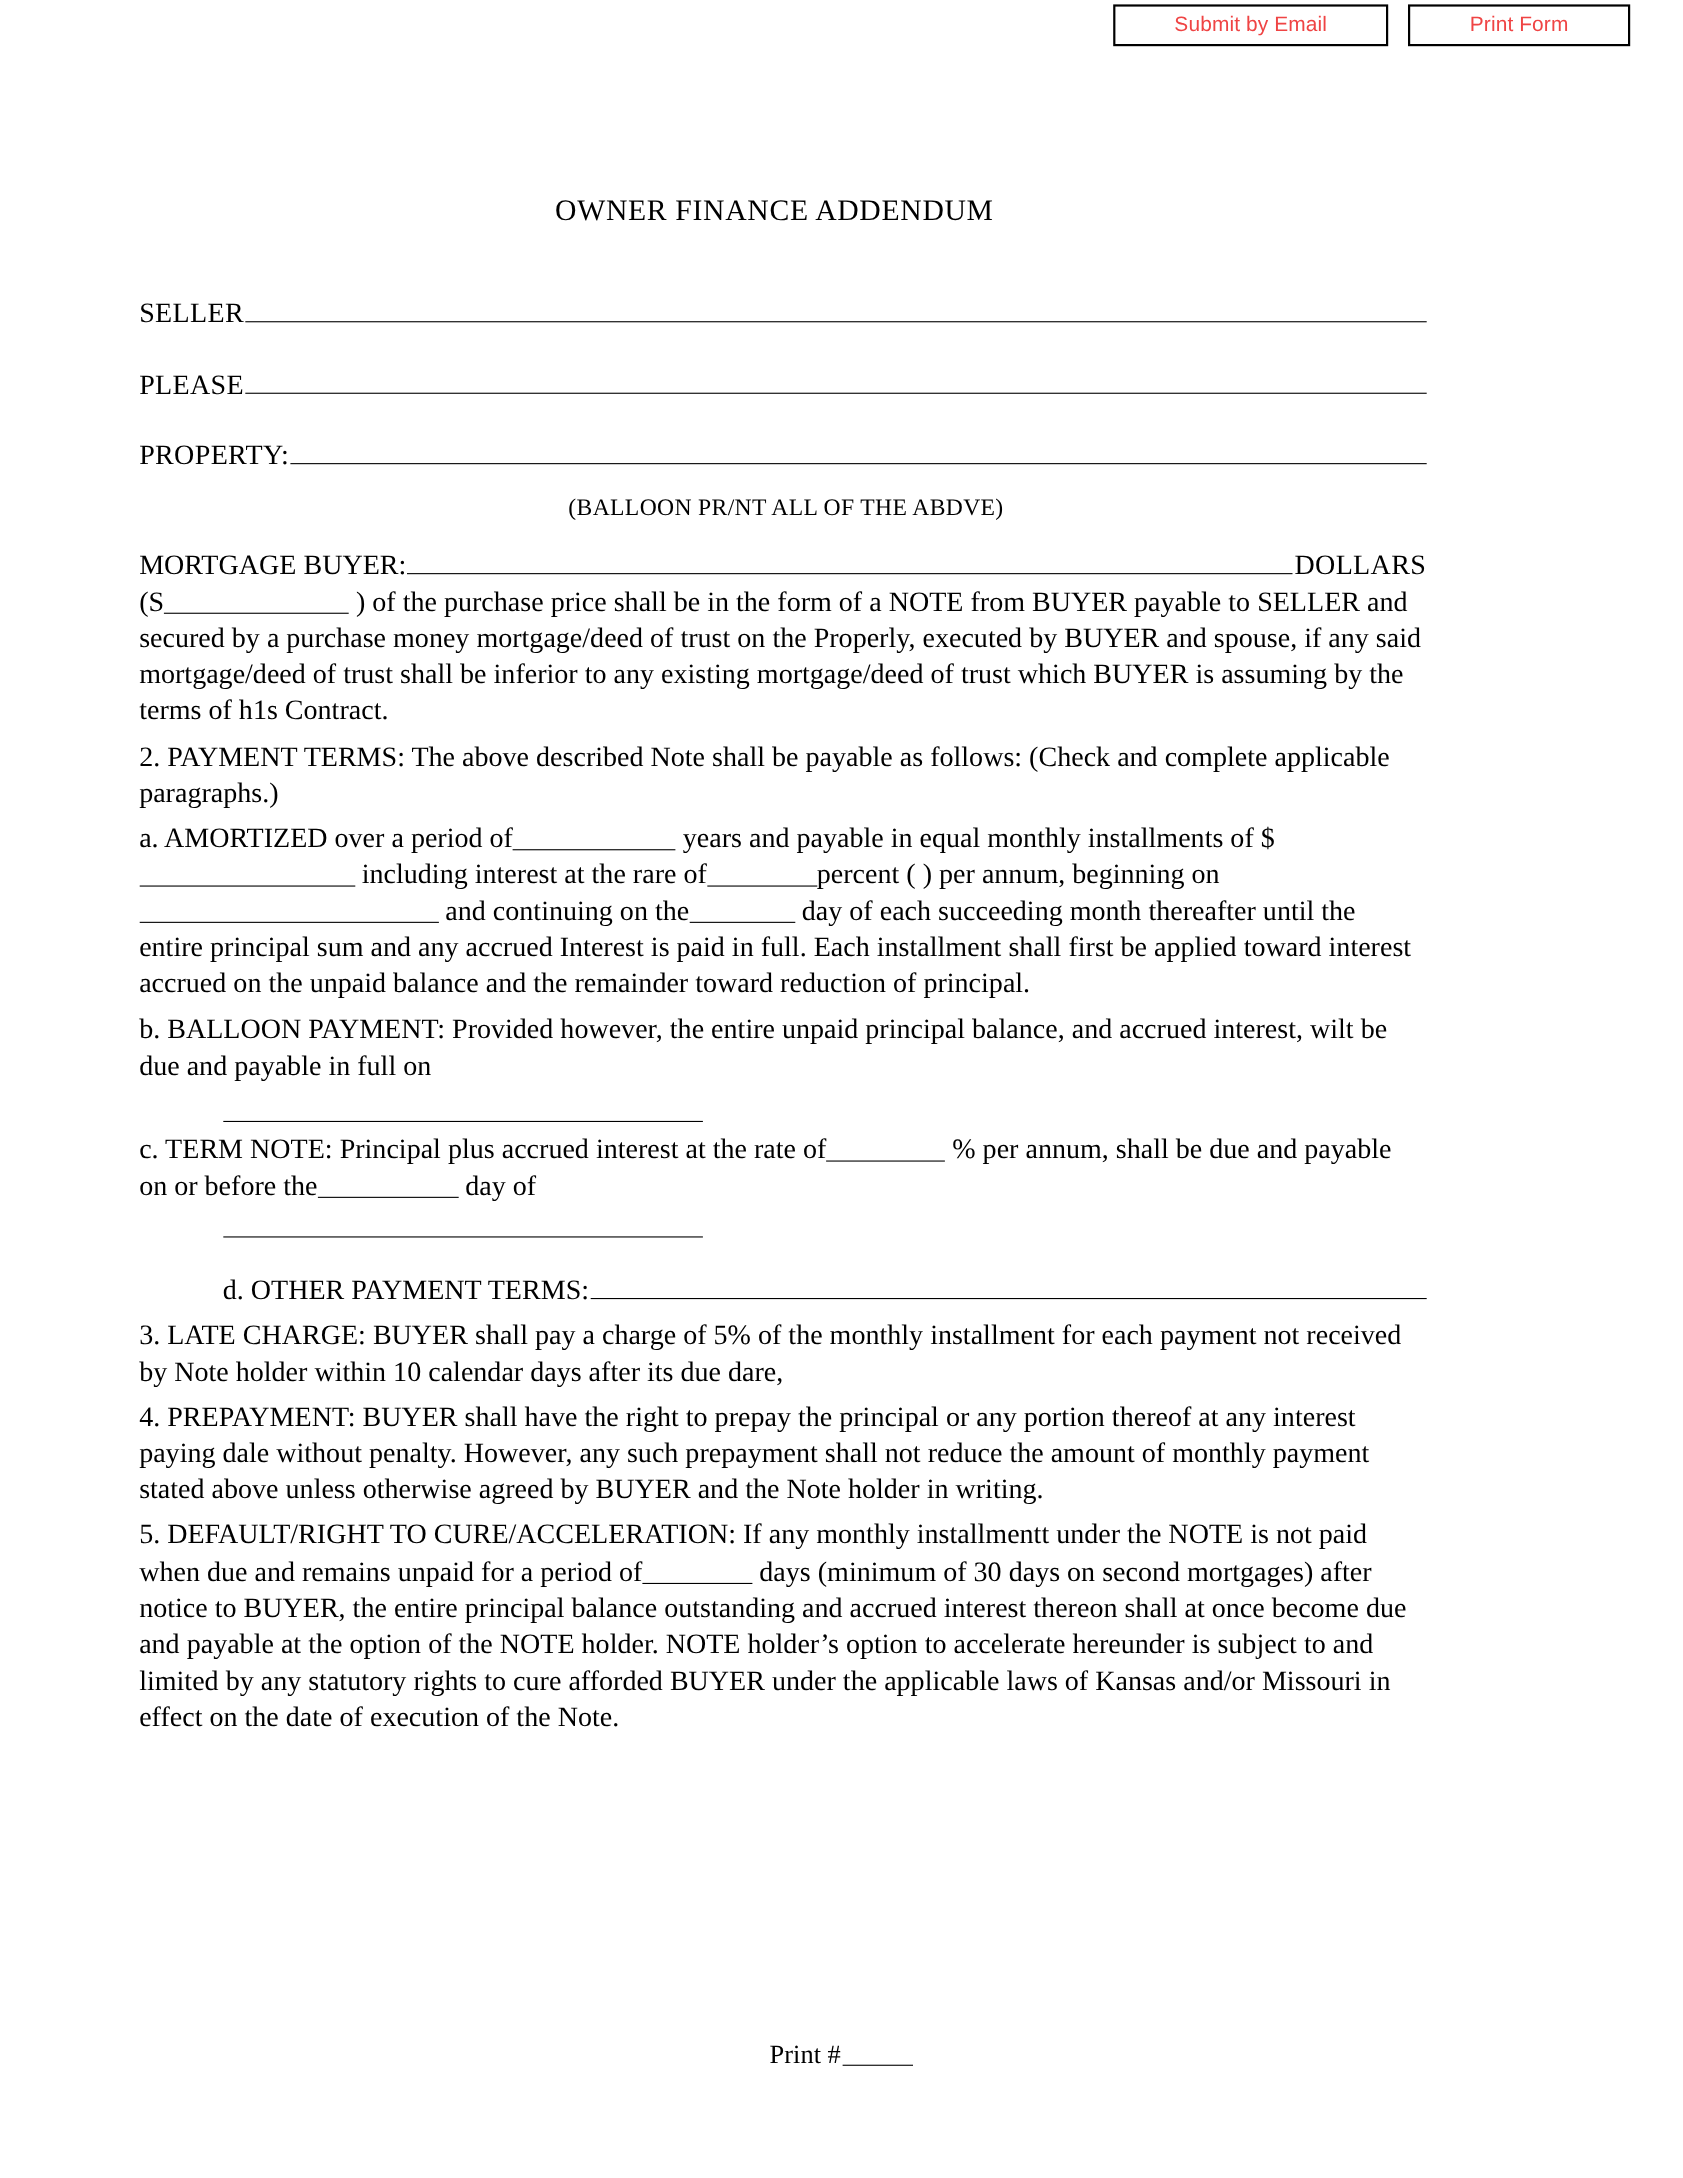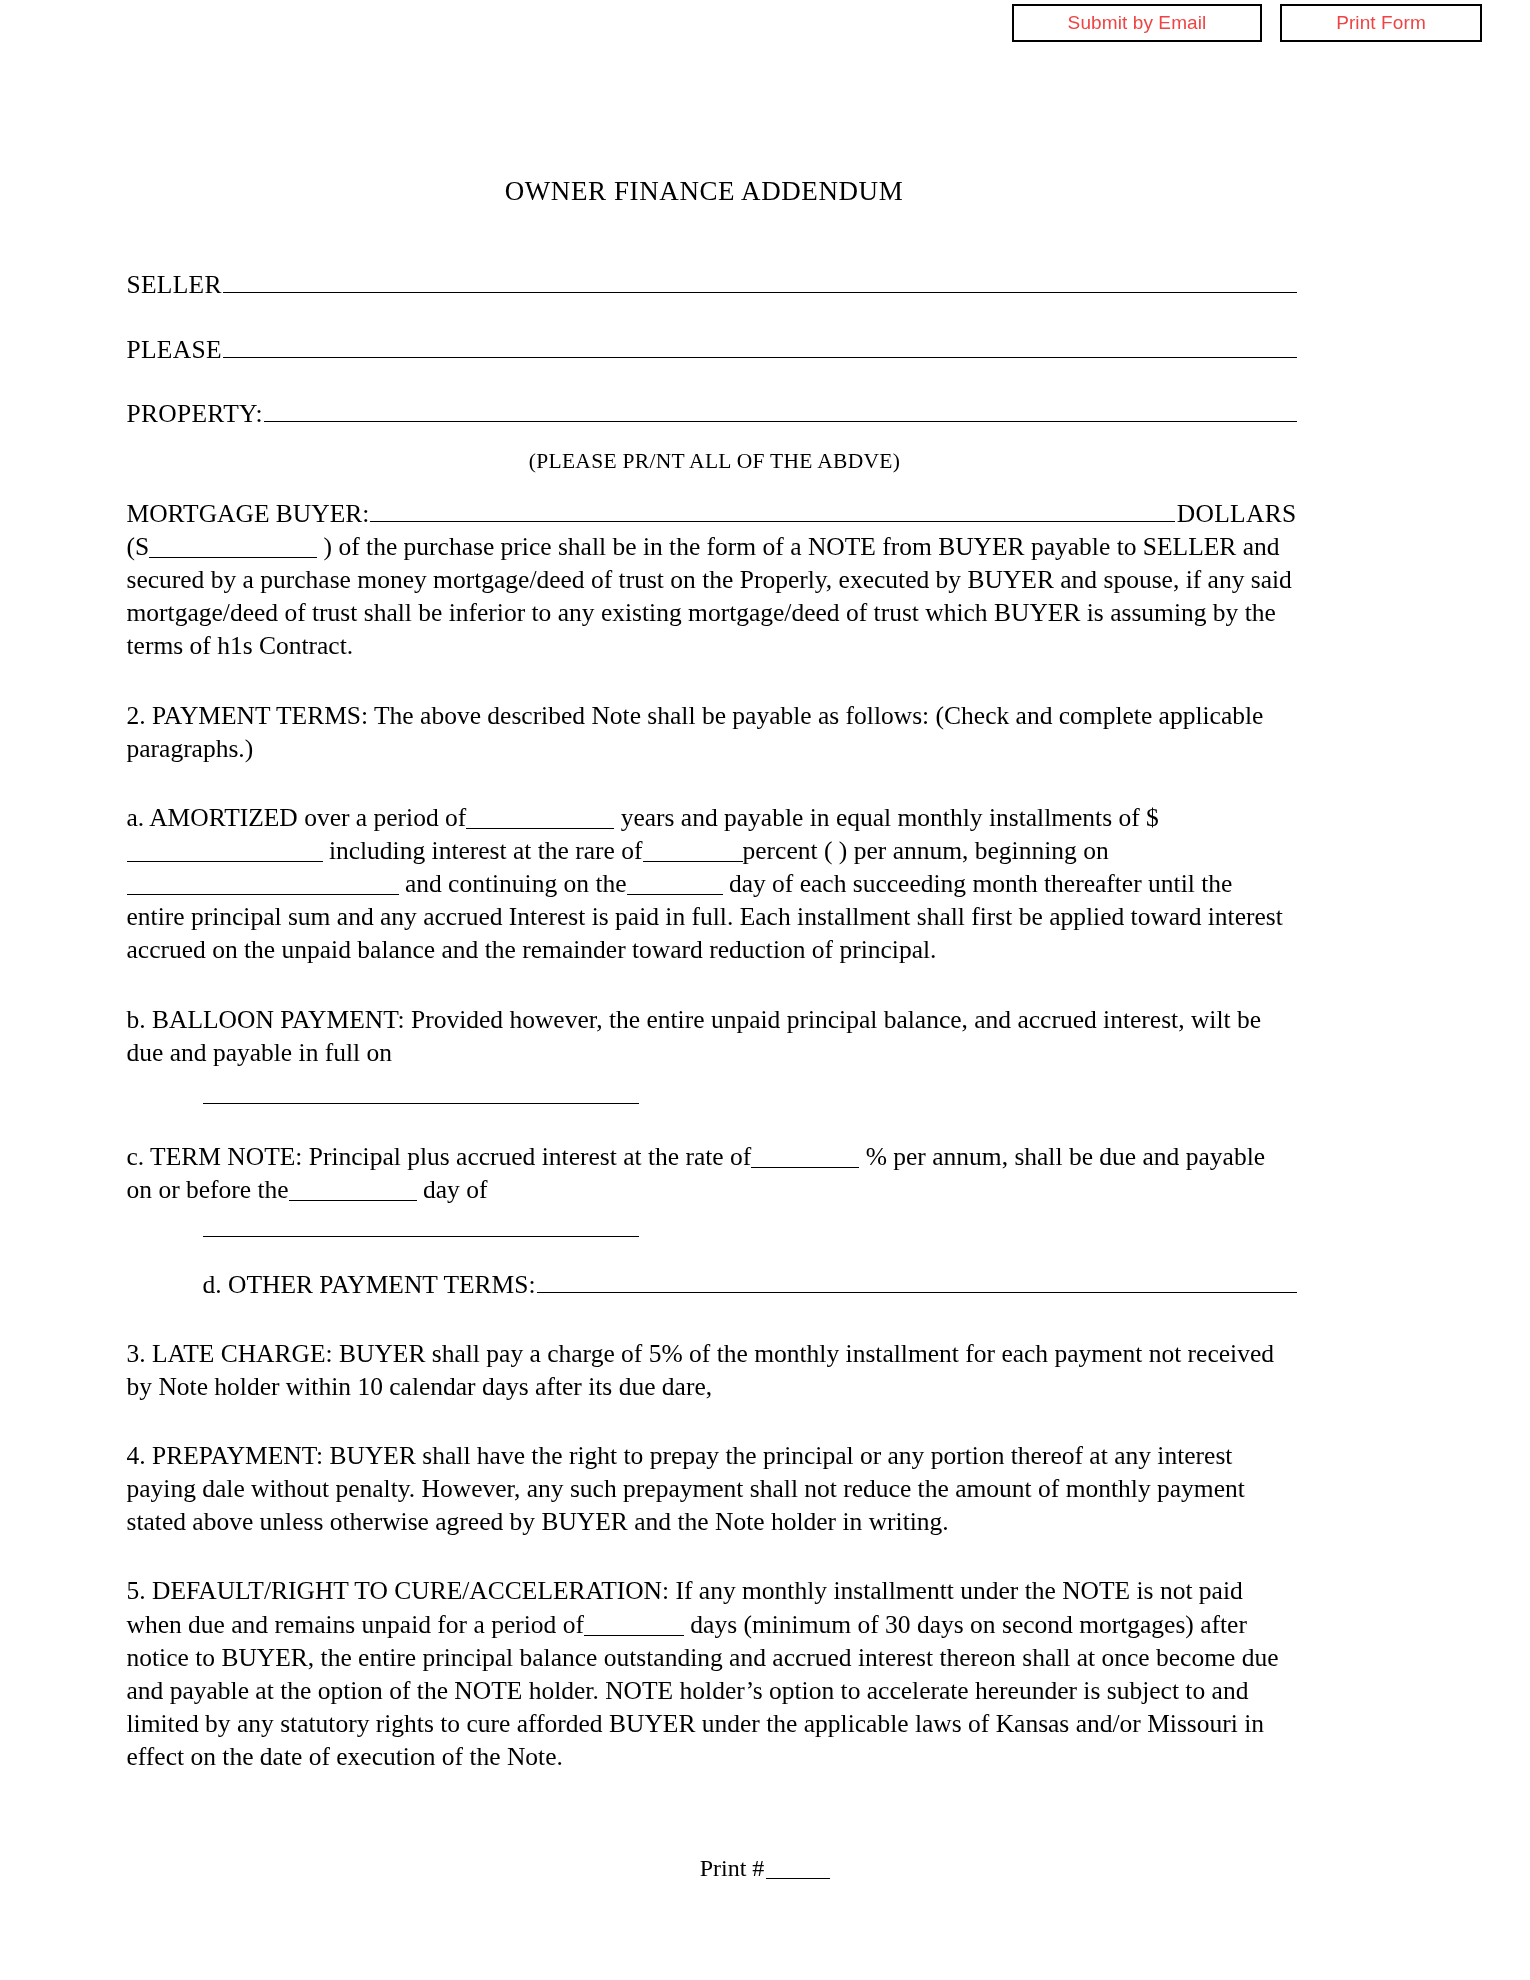--- a/index.html
+++ b/index.html
@@ -113,21 +113,21 @@
     border-bottom: 1.6px solid #000;
     height: 1.12em;
     margin: 0 2px 0 1px;
   }
   .mortgage-row .dollars { flex: 0 0 auto; letter-spacing: 0.3px; }
 
   p.para {
     margin: 0;
     text-align: left;
   }
-  p.gap { margin-top: 36px; }
+  p.gap { margin-top: 8px; }
 
   .indent {
     margin-left: 76px;
   }
 
   .blank-s  { width: 168px; }
   .blank-a1 { width: 148px; }
   .blank-a2 { width: 196px; }
   .blank-a3 { width: 100px; }
   .blank-a4 { width: 272px; }
@@ -199,21 +199,21 @@
       <div class="label-row buyer-row">
         <span class="lbl">PLEASE</span>
         <span class="ln"></span>
       </div>
 
       <div class="label-row prop-row">
         <span class="lbl">PROPERTY:</span>
         <span class="ln"></span>
       </div>
 
-      <div class="printnote">(PLEASE PR/NT ALL OF THE ABDVE)</div>
+      <div class="printnote">(BALLOON PR/NT ALL OF THE ABDVE)</div>
 
       <div class="mortgage-row">
         <span class="lbl">MORTGAGE BUYER:</span>
         <span class="ln"></span>
         <span class="dollars">DOLLARS</span>
       </div>
 
       <p class="para">
         <span>(S</span><span class="fieldline blank-s"></span>
         <span>) of the purchase price shall be in the form of a NOTE from BUYER payable to SELLER and secured by a purchase money mortgage/deed of trust on the Properly, executed by BUYER and spouse, if any said mortgage/deed of trust shall be inferior to any existing mortgage/deed of trust which BUYER is assuming by the terms of h1s Contract.</span>

